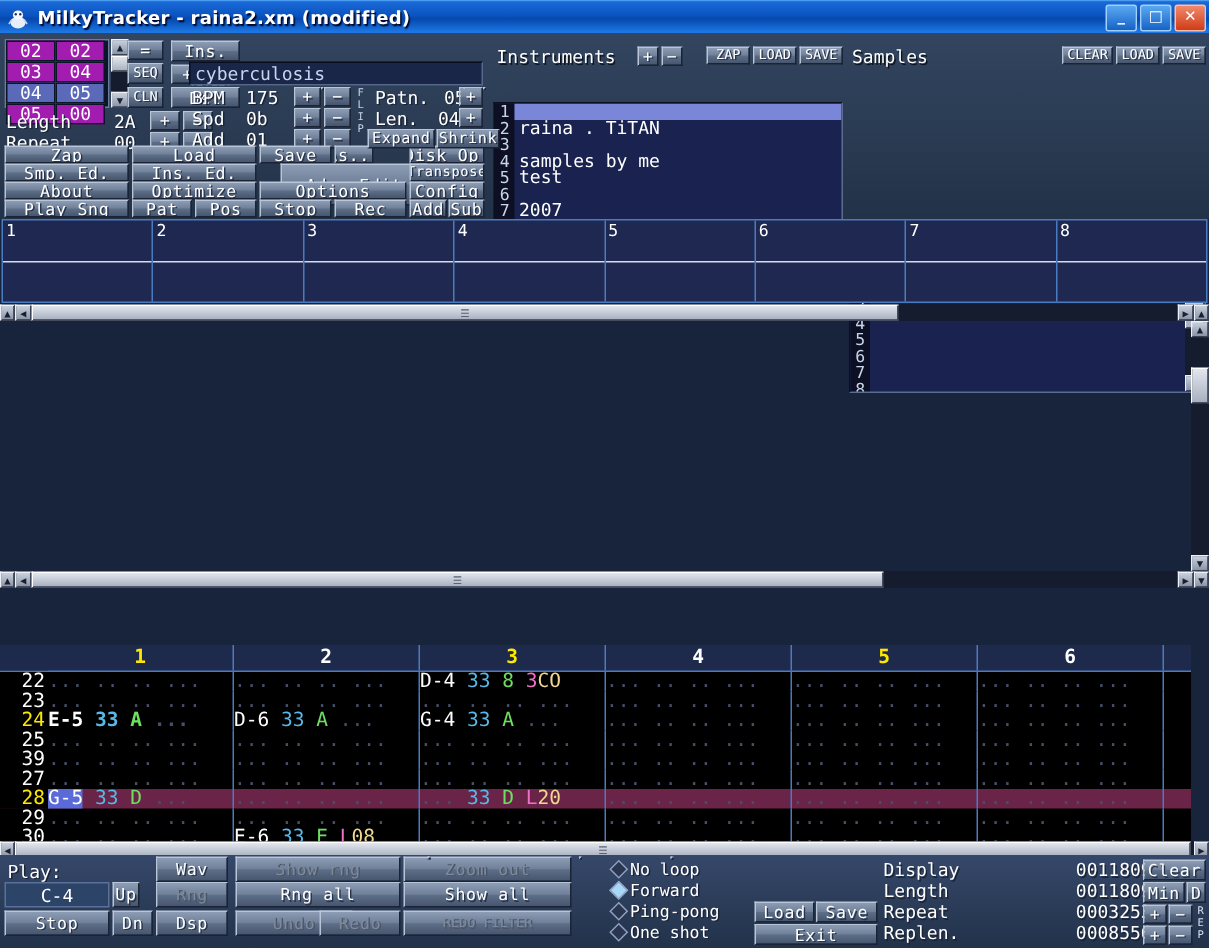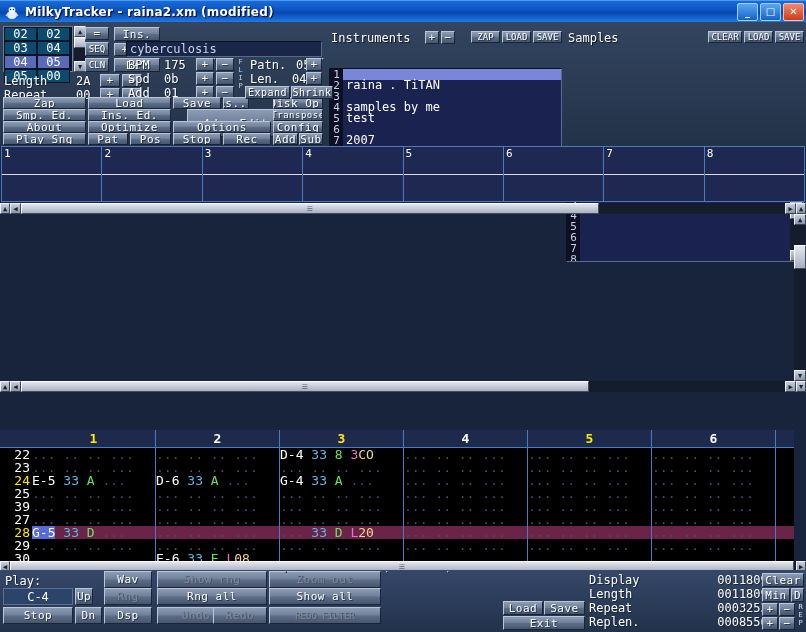--- a/index.html
+++ b/index.html
@@ -49,21 +49,21 @@
     background:#1a2647; border-top:1px solid #0a1020; border-left:1px solid #0a1020;
     border-right:1px solid #56688c; border-bottom:1px solid #56688c;
     color:#ffffff; font-size:12px; display:flex; align-items:center;
   }
   .lbl { color:#ffffff; font-size:12px; text-shadow:1px 1px 0 #1a2436; white-space:nowrap; }
   .grp-title { color:#ffffff; font-size:12px; text-shadow:1px 1px 0 #0e1624; }
   .abs { position:absolute; }
 
   
   .ord-cell {
-    font-size:12px; color:#fff; background:#0c4a6e; text-align:center;
+    font-size:12px; color:#fff; background:#a21caf; text-align:center;
     border:1px solid #0c1428; line-height:12px;
   }
   .ord-cell.sel { background:#5a6ab8; }
 
   
   .tinybtn {
     font-size:8px; letter-spacing:0; color:#e8eef8;
   }
 
   
@@ -419,21 +419,21 @@
           <div class="rownum">23</div>
           <div class="patcell" style="width: 124px;"><span class="n-dot">...</span> <span class="n-dot">..</span> <span class="n-dot">..</span> <span class="n-dot">.</span><span class="n-dot">..</span></div>
           <div class="patcell" style="width: 124px;"><span class="n-dot">...</span> <span class="n-dot">..</span> <span class="n-dot">..</span> <span class="n-dot">.</span><span class="n-dot">..</span></div>
           <div class="patcell" style="width: 124px;"><span class="n-dot">...</span> <span class="n-dot">..</span> <span class="n-dot">..</span> <span class="n-dot">.</span><span class="n-dot">..</span></div>
           <div class="patcell" style="width: 124px;"><span class="n-dot">...</span> <span class="n-dot">..</span> <span class="n-dot">..</span> <span class="n-dot">.</span><span class="n-dot">..</span></div>
           <div class="patcell" style="width: 124px;"><span class="n-dot">...</span> <span class="n-dot">..</span> <span class="n-dot">..</span> <span class="n-dot">.</span><span class="n-dot">..</span></div>
           <div class="patcell" style="width: 124px;"><span class="n-dot">...</span> <span class="n-dot">..</span> <span class="n-dot">..</span> <span class="n-dot">.</span><span class="n-dot">..</span></div>
         </div>
         <div class="patrow">
           <div class="rownum beat">24</div>
-          <div class="patcell" style="width: 124px;"><span class="n-note">E-5</span> <span class="n-ins">33</span> <span class="n-vol">A</span> <span class="n-dot">.</span><span class="n-dot">..</span></div>
+          <div class="patcell" style="width: 124px; font-weight: bold;"><span class="n-note">E-5</span> <span class="n-ins">33</span> <span class="n-vol">A</span> <span class="n-dot">.</span><span class="n-dot">..</span></div>
           <div class="patcell" style="width: 124px;"><span class="n-note">D-6</span> <span class="n-ins">33</span> <span class="n-vol">A</span> <span class="n-dot">.</span><span class="n-dot">..</span></div>
           <div class="patcell" style="width: 124px;"><span class="n-note">G-4</span> <span class="n-ins">33</span> <span class="n-vol">A</span> <span class="n-dot">.</span><span class="n-dot">..</span></div>
           <div class="patcell" style="width: 124px;"><span class="n-dot">...</span> <span class="n-dot">..</span> <span class="n-dot">..</span> <span class="n-dot">.</span><span class="n-dot">..</span></div>
           <div class="patcell" style="width: 124px;"><span class="n-dot">...</span> <span class="n-dot">..</span> <span class="n-dot">..</span> <span class="n-dot">.</span><span class="n-dot">..</span></div>
           <div class="patcell" style="width: 124px;"><span class="n-dot">...</span> <span class="n-dot">..</span> <span class="n-dot">..</span> <span class="n-dot">.</span><span class="n-dot">..</span></div>
         </div>
         <div class="patrow">
           <div class="rownum">25</div>
           <div class="patcell" style="width: 124px;"><span class="n-dot">...</span> <span class="n-dot">..</span> <span class="n-dot">..</span> <span class="n-dot">.</span><span class="n-dot">..</span></div>
           <div class="patcell" style="width: 124px;"><span class="n-dot">...</span> <span class="n-dot">..</span> <span class="n-dot">..</span> <span class="n-dot">.</span><span class="n-dot">..</span></div>
@@ -561,20 +561,38 @@
   <div class="abs btn" style="left:269px;top:588px;width:112px;height:17px;">Show all</div>
   <div class="abs btn dis" style="left:157px;top:607px;width:78px;height:17px;">Undo</div>
   <div class="abs btn dis" style="left:213px;top:607px;width:54px;height:17px;">Redo</div>
   <div class="abs btn dis sm" style="left:269px;top:607px;width:112px;height:17px;">REDO FILTER</div>
 
   <div class="abs btn dis" style="left:285px;top:571px;width:0;height:0;"></div>
   <div class="abs btn dis" style="left:386px;top:571px;width:0;height:0;"></div>
 
   <div class="abs" style="left:283px;top:571px;width:0;height:0;"></div>
 
+  <div class="abs" style="left:408px;top:572px;width:86px;height:58px;">
+    <div class="radio" style="height:14px;">
+      <span class="radio-dot"></span>
+      <span class="lbl" style="font-size:11px;">No loop</span>
+    </div>
+    <div class="radio" style="height:14px;">
+      <span class="radio-dot on"></span>
+      <span class="lbl" style="font-size:11px;">Forward</span>
+    </div>
+    <div class="radio" style="height:14px;">
+      <span class="radio-dot"></span>
+      <span class="lbl" style="font-size:11px;">Ping-pong</span>
+    </div>
+    <div class="radio" style="height:14px;">
+      <span class="radio-dot"></span>
+      <span class="lbl" style="font-size:11px;">One shot</span>
+    </div>
+  </div>
 
   <div class="abs btn" style="left:503px;top:601px;width:40px;height:14px;">Load</div>
   <div class="abs btn" style="left:544px;top:601px;width:41px;height:14px;">Save</div>
   <div class="abs btn" style="left:503px;top:616px;width:82px;height:14px;">Exit</div>
 
   <div class="abs" style="left:589px;top:573px;width:215px;height:58px;">
     <div style="display:flex;height:14px;align-items:center;">
       <span class="lbl" style="width:100px;font-size:12px;">Display</span>
       <span class="lbl" style="width:86px;font-size:12px;text-align:right;">00118098</span>
     </div>

